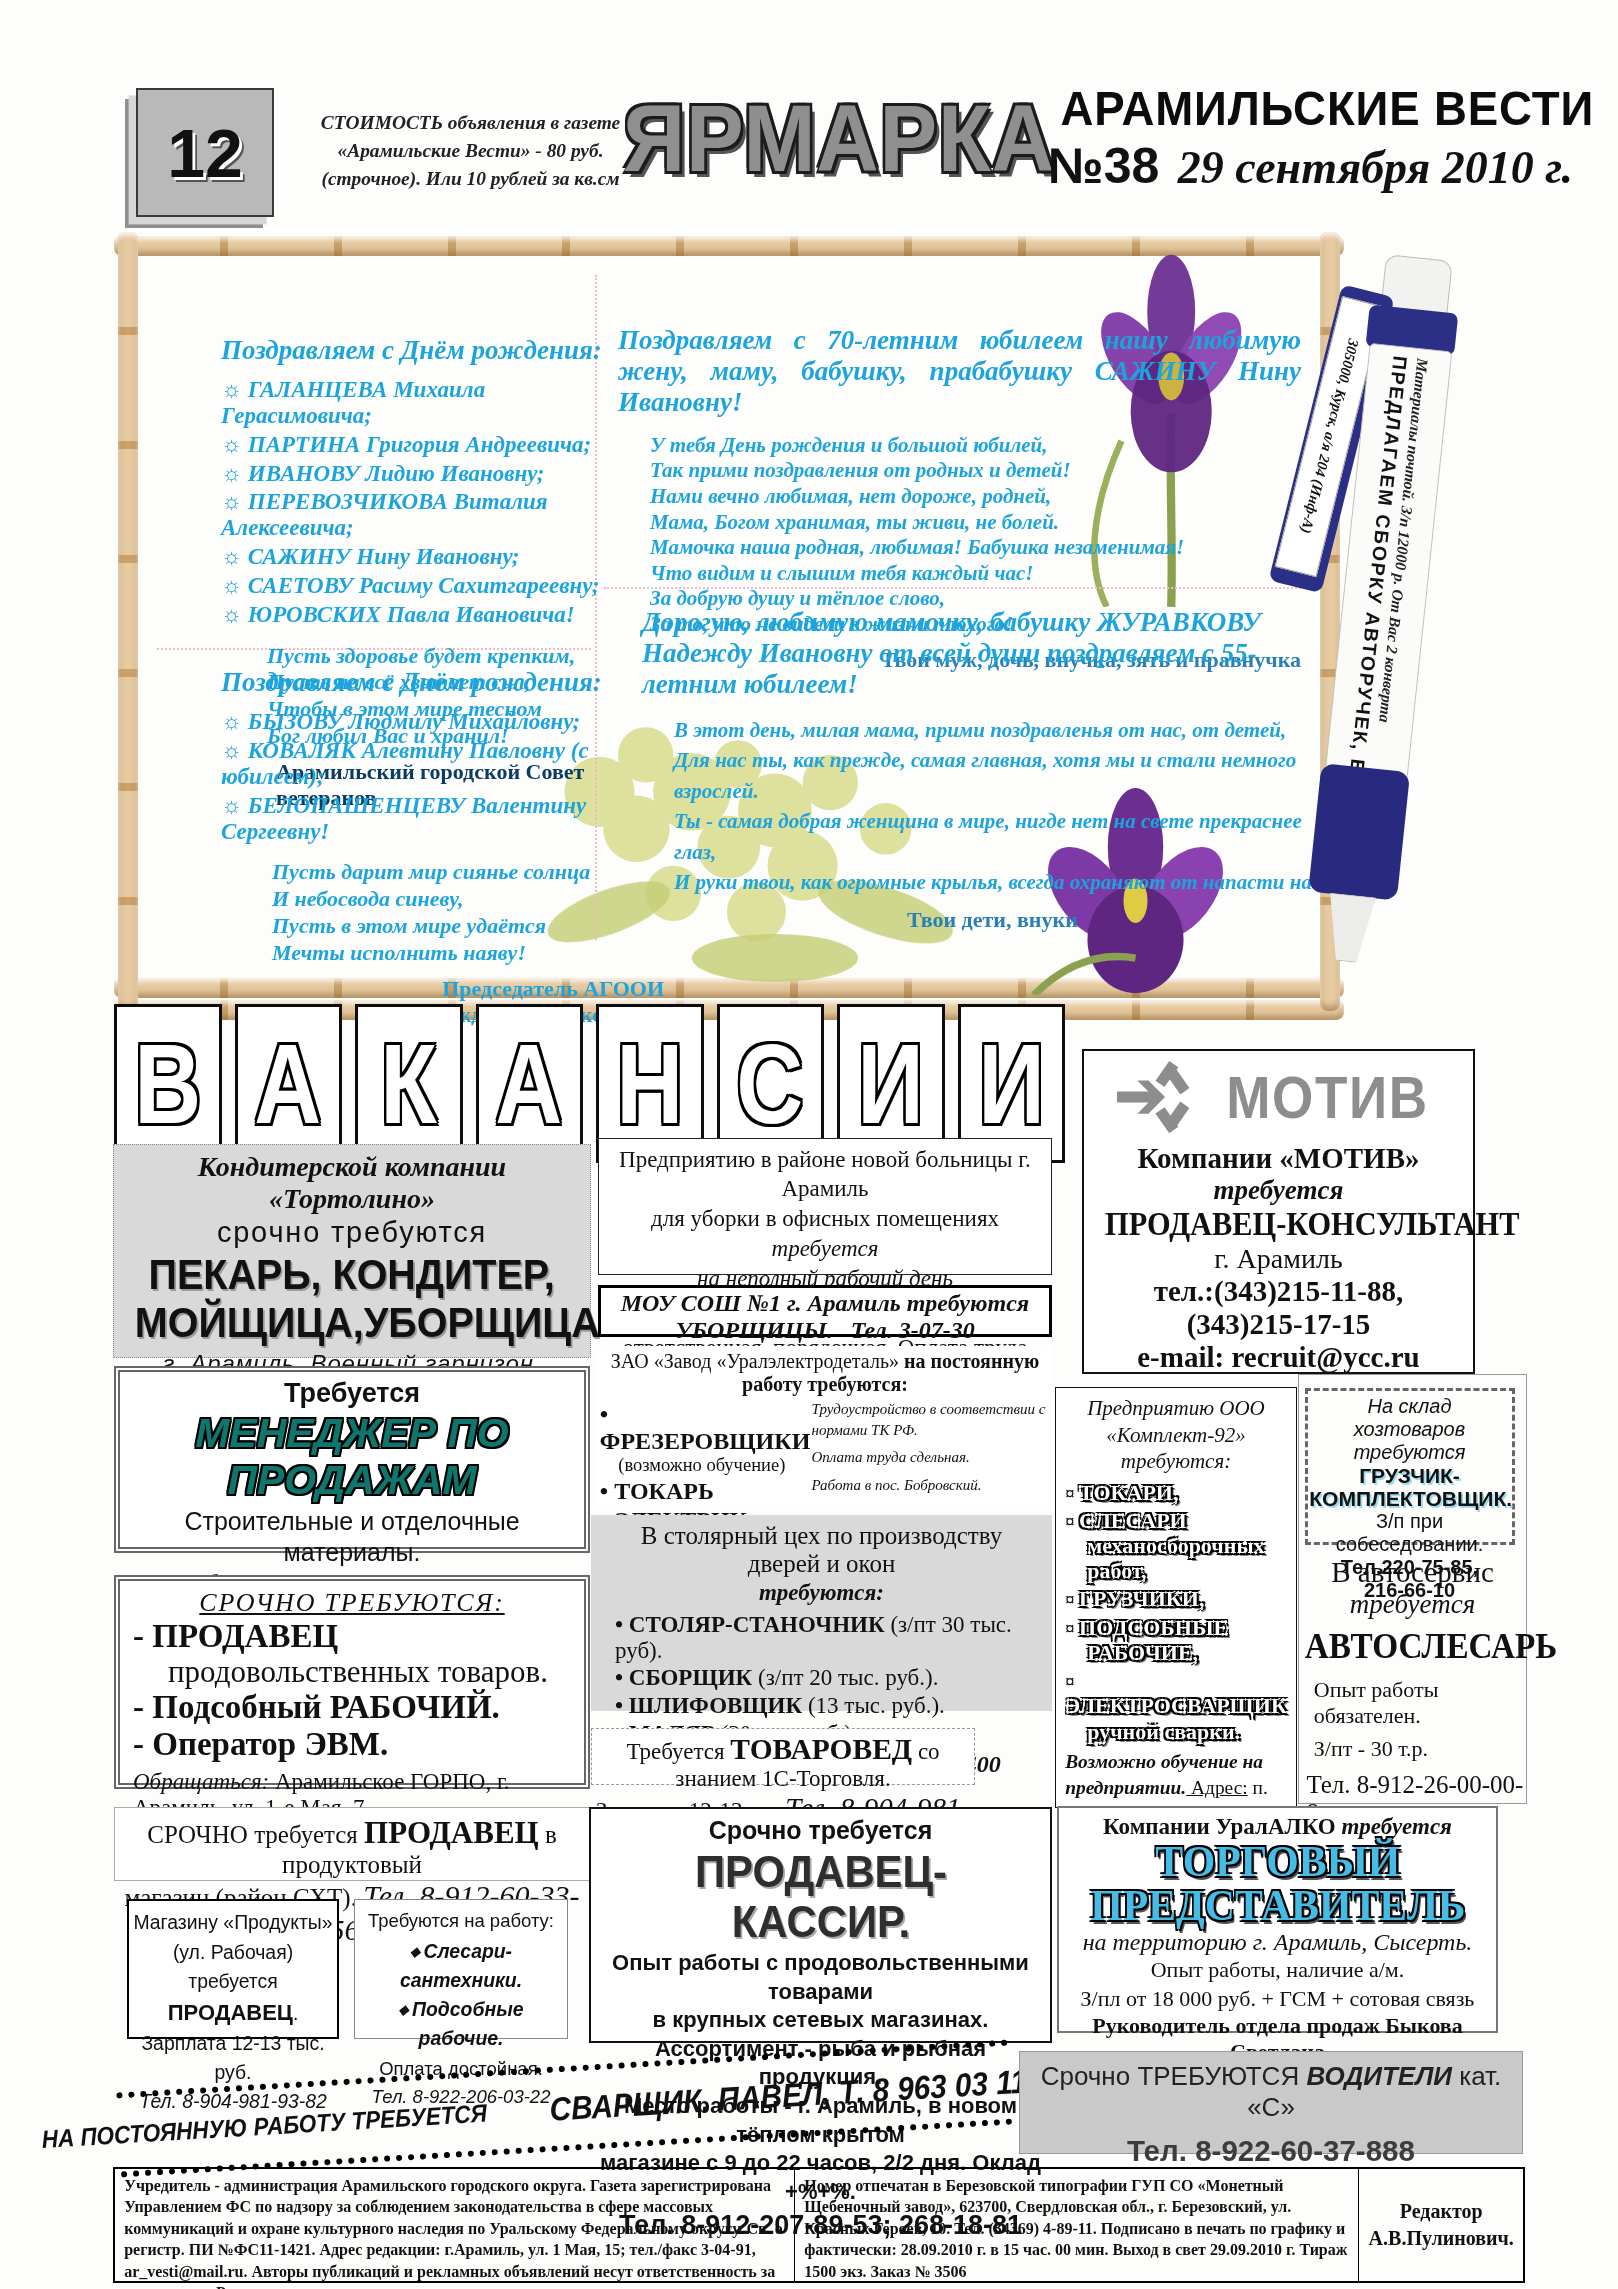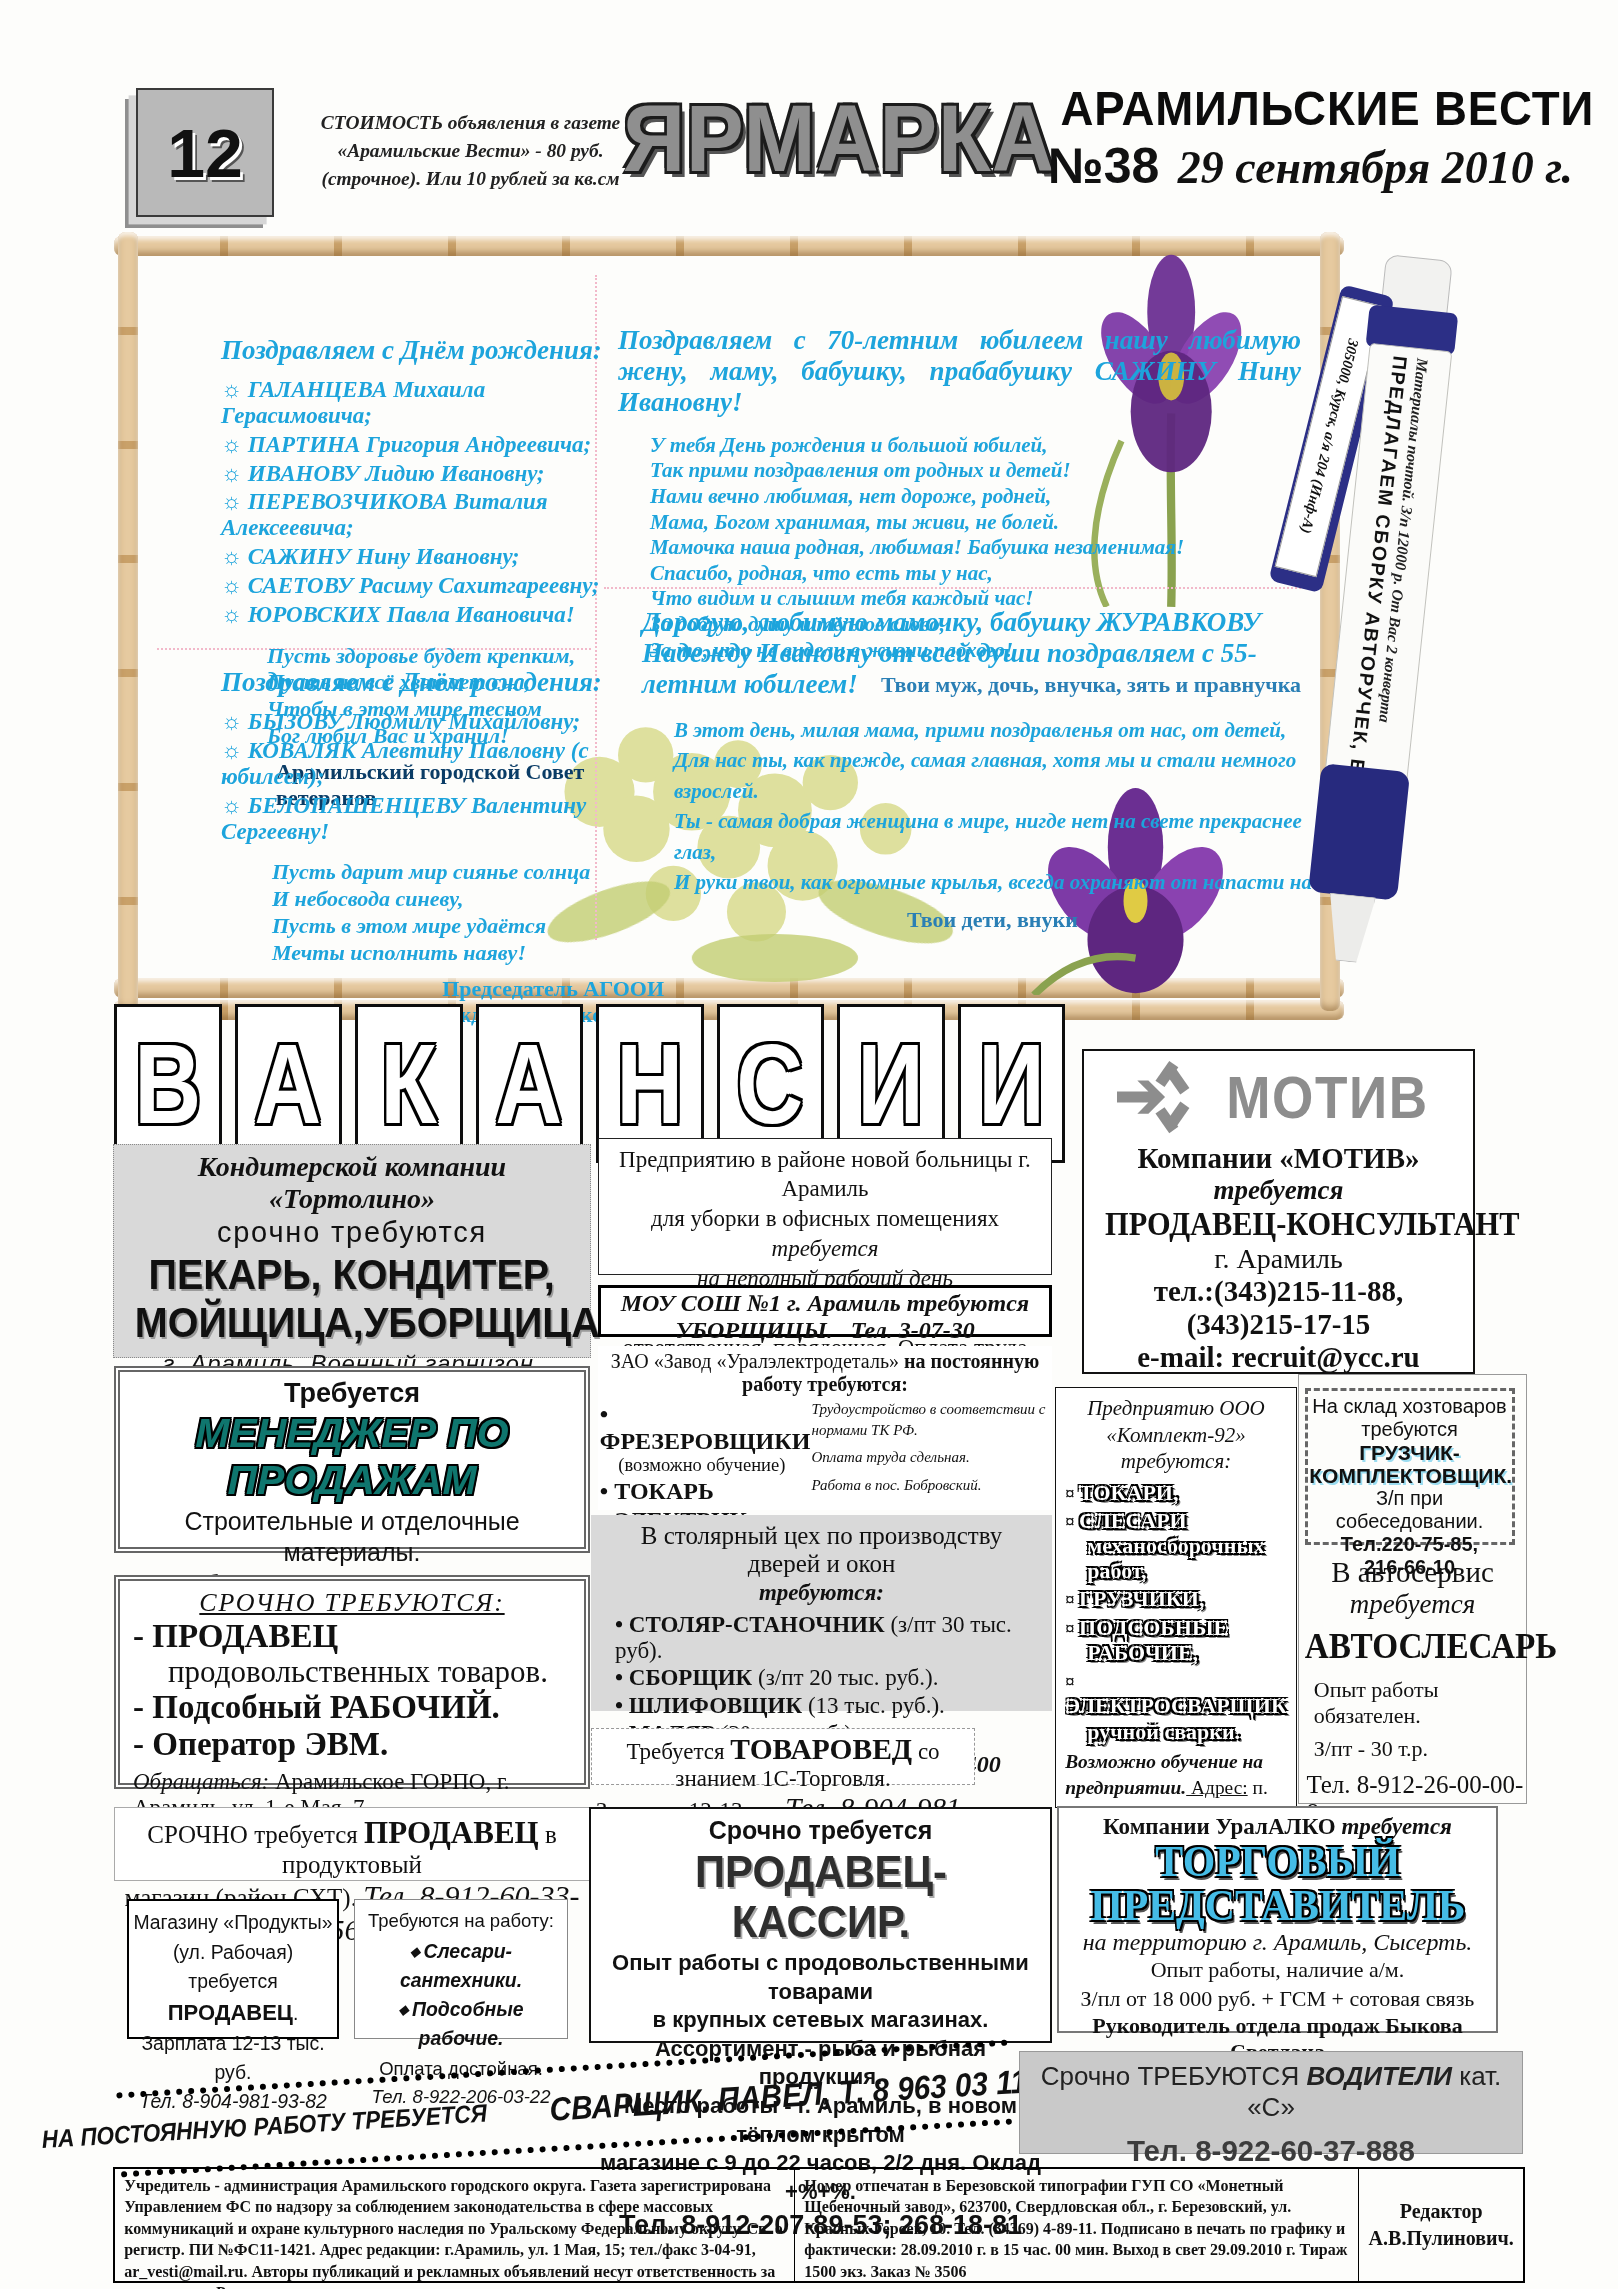--- a/index.html
+++ b/index.html
@@ -164,21 +164,21 @@
   .komplekt li::before{content:"¤ ";font-size:18.5px;}
   .komplekt li .main{color:#fff;text-shadow:-1.8px -1.8px 0 #000,1.8px -1.8px 0 #000,-1.8px 1.8px 0 #000,1.8px 1.8px 0 #000,2.8px 2.8px 0 #888;}
   .komplekt li .sub{display:block;margin-left:22px;color:#fff;text-shadow:-1.8px -1.8px 0 #000,1.8px -1.8px 0 #000,-1.8px 1.8px 0 #000,1.8px 1.8px 0 #000,2.8px 2.8px 0 #888;}
   .kom-note{font-size:19.4px;line-height:1.3;margin-top:5.5px;}
   .kom-note .bi{font-weight:bold;font-style:italic;}
   .kom-note .u{text-decoration:underline;}
 
   .rightcol{left:1298px;top:1374px;width:229px;height:430px;border:0.9px solid #999;}
   .sklad{position:absolute;left:5.5px;top:13px;width:210px;height:157px;border:3.7px dashed #666;box-sizing:border-box;
          text-align:center;font-family:"Liberation Sans",sans-serif;padding:3.7px 1.8px;}
-  .sklad .it{font-size:20px;}
+  .sklad .it{font-style:italic;font-size:20px;}
   .sklad .pos{font-weight:800;font-size:21px;line-height:1.1;text-shadow:1.8px 1.8px 0 #9adcf0;}
   .sklad .zp{font-size:20px;}
   .sklad .tel{font-weight:bold;font-size:20px;}
   .autos{position:absolute;left:0;top:181px;width:100%;text-align:center;}
   .autos .l1{font-size:29px;}
   .autos .l2{font-size:27px;font-style:italic;}
   .autos .pos{font-size:35px;font-weight:bold;transform:scaleX(.95);margin:7.4px 0 9.2px;}
   .autos .ln{font-size:22px;text-align:left;margin-left:14.8px;margin-top:7.4px;}
   .autos .tel{font-size:25px;margin-top:9.2px;text-align:left;margin-left:7.4px;}
 
@@ -316,21 +316,20 @@
     </div>
 
     <div class="abs blue" style="left:489px;top:78px;width:683px">
       <div class="g-title" style="text-align:justify">Поздравляем с 70-летним юбилеем нашу любимую жену, маму, бабушку, прабабушку САЖИНУ Нину Ивановну!</div>
       <div class="g-poem" style="margin-left:32px;font-size:21px">
           <div>У тебя День рождения и большой юбилей,</div>
           <div>Так прими поздравления от родных и детей!</div>
           <div>Нами вечно любимая, нет дороже, родней,</div>
           <div>Мама, Богом хранимая, ты живи, не болей.</div>
           <div>Мамочка наша родная, любимая! Бабушка незаменимая!</div>
-          <div>Спасибо, родная, что есть ты у нас,</div>
           <div>Что видим и слышим тебя каждый час!</div>
           <div>За добрую душу и тёплое слово,</div>
           <div>За то, что не видели в жизни плохого!</div>
         </div>
       <div class="g-sig" style="text-align:right;color:#2a7fb5">Твои муж, дочь, внучка, зять и правнучка</div>
     </div>
 
     <div class="abs blue" style="left:513px;top:360px;width:701px">
       <div class="g-title">Дорогую, любимую мамочку, бабушку ЖУРАВКОВУ Надежду Ивановну от всей души поздравляем с 55-летним юбилеем!</div>
       <div class="g-poem" style="margin-left:32px;font-size:21px;line-height:1.45">

